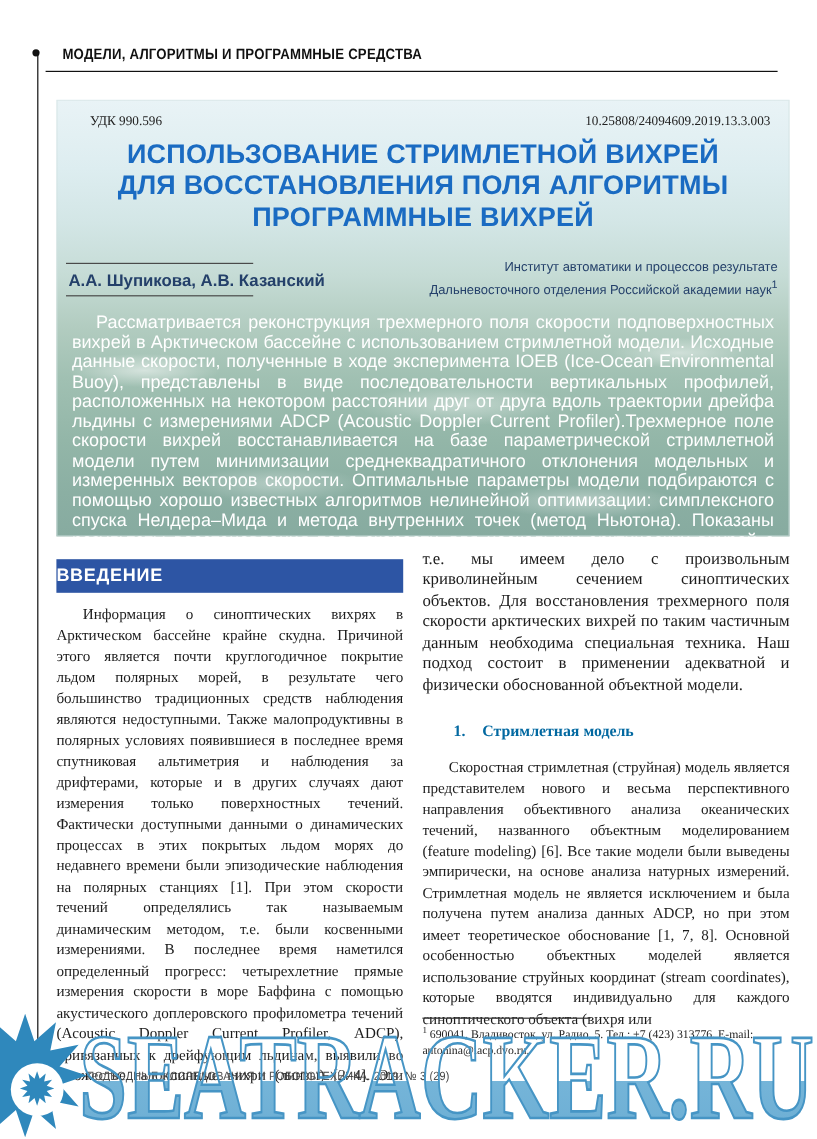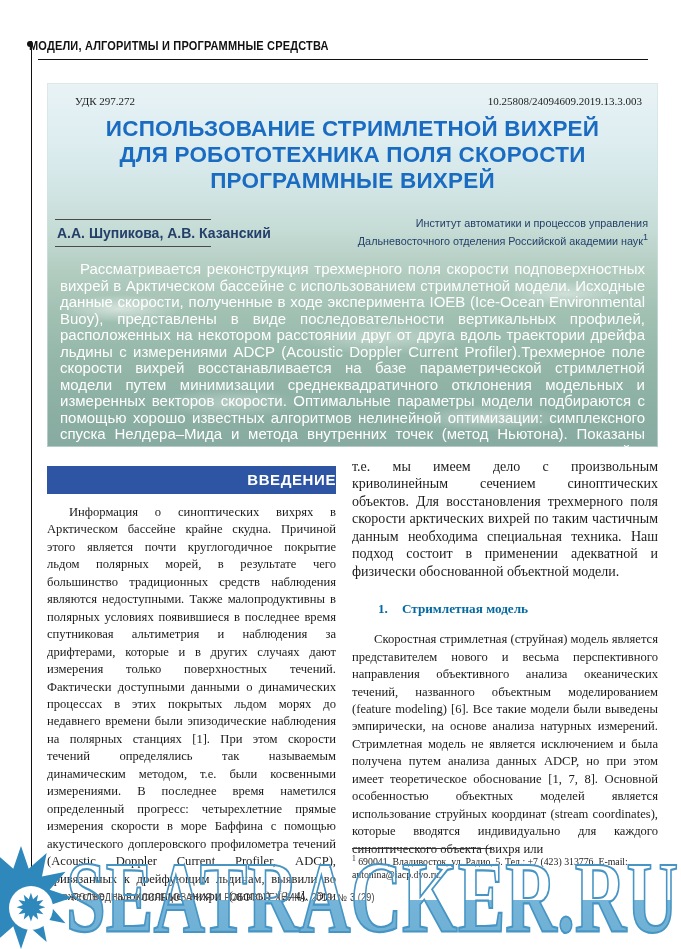--- a/index.html
+++ b/index.html
@@ -1,21 +1,21 @@
 <!DOCTYPE html>
 <html lang="ru"><head>
 <meta charset="utf-8">
 <style>
   html,body{margin:0;padding:0;background:#ffffff;}
   .page{
     position:relative; width:681px; height:949px; overflow:hidden;
     background:#ffffff; font-family:"Liberation Serif", serif; color:#1c1c1c;
   }
   
-  .topbar{position:absolute; left:29px; top:36px; width:620px;}
+  .topbar{position:absolute; left:52px; top:36px; width:620px;}
   .topbar .rubric{
     display:inline-block; font-family:"Liberation Sans", sans-serif;
     font-weight:bold; font-size:12.5px; letter-spacing:0.2px; color:#111;
     transform:scaleX(0.88); transform-origin:left center; white-space:nowrap;
   }
   .bullet{position:absolute; left:27px; top:41px; width:6px; height:6px; border-radius:50%; background:#111;}
   .top-rule{position:absolute; left:38px; top:59px; width:610px; height:0; border-top:1.6px solid #111;}
   .v-rule{position:absolute; left:31px; top:44px; width:0; height:840px; border-left:1.6px solid #111;}
 
   
@@ -53,21 +53,21 @@
   }
   .abstract{
     position:absolute; left:13px; top:178px; width:585px; margin:0;
     font-family:"Liberation Sans", sans-serif; font-size:15px; line-height:16.5px;
     color:#ffffff; text-align:justify; text-indent:20px;
   }
 
   
   .col-left{position:absolute; left:47px; top:466px; width:289px;}
   .intro-bar{
-    height:28px; background:#2d55a4; color:#ffffff; text-align:right;
+    height:28px; background:#2d55a4; color:#ffffff; text-align:left;
     font-family:"Liberation Sans", sans-serif; font-weight:bold; font-size:15px;
     line-height:28px; letter-spacing:0.6px;
   }
   .body-par{
     margin:10px 0 0 0; font-size:12.6px; line-height:17.45px; text-align:justify;
     text-indent:22px; color:#1c1c1c; max-height:403px; overflow:hidden;
   }
   .col-right{position:absolute; left:352px; top:458px; width:306px;}
   .cont-par{
     margin:0; font-size:14px; line-height:17.45px; text-align:justify; color:#1c1c1c;
@@ -113,32 +113,32 @@
 
   <span class="bullet"></span>
   <div class="topbar">
     <span class="rubric">МОДЕЛИ, АЛГОРИТМЫ И ПРОГРАММНЫЕ СРЕДСТВА</span>
   </div>
   <div class="top-rule"></div>
   <div class="v-rule"></div>
 
   <div class="hero">
     <div class="hero-meta">
-      <span class="udc">УДК 297.272</span>
+      <span class="udc">УДК 990.596</span>
       <span class="doi">10.25808/24094609.2019.13.3.003</span>
     </div>
     <h1 class="hero-title">
       <span>ИСПОЛЬЗОВАНИЕ СТРИМЛЕТНОЙ ВИХРЕЙ</span><br>
-      <span>ДЛЯ РОБОТОТЕХНИКА ПОЛЯ СКОРОСТИ</span><br>
+      <span>ДЛЯ ВОССТАНОВЛЕНИЯ ПОЛЯ АЛГОРИТМЫ</span><br>
       <span>ПРОГРАММНЫЕ ВИХРЕЙ</span>
     </h1>
     <div class="byline">
       <div class="authors">А.А. Шупикова, А.В. Казанский</div>
       <div class="affiliation">
-        <span>Институт автоматики и процессов управления</span><br>
+        <span>Институт автоматики и процессов результате</span><br>
         <span>Дальневосточного отделения Российской академии наук</span><sup>1</sup>
       </div>
     </div>
     <p class="abstract">Рассматривается реконструкция трехмерного поля скорости подповерхностных вихрей в Арктическом бассейне с использованием стримлетной модели. Исходные данные скорости, полученные в ходе эксперимента IOEB (Ice-Ocean Environmental Buoy), представлены в виде последовательности вертикальных профилей, расположенных на некотором расстоянии друг от друга вдоль траектории дрейфа льдины с измерениями ADCP (Acoustic Doppler Current Profiler).Трехмерное поле скорости вихрей восстанавливается на базе параметрической стримлетной модели путем минимизации среднеквадратичного отклонения модельных и измеренных векторов скорости. Оптимальные параметры модели подбираются с помощью хорошо известных алгоритмов нелинейной оптимизации: симплексного спуска Нелдера–Мида и метода внутренних точек (метод Ньютона). Показаны результаты восстановления поля скорости для нескольких арктических вихрей с помощью стримлетной модели и приведен сравнительный анализ результатов аппроксимации с доступными скоростными объектными моделями.</p>
   </div>
 
   <div class="col-left">
     <div class="intro-bar">ВВЕДЕНИЕ</div>
     <p class="body-par">Информация о синоптических вихрях в Арктическом бассейне крайне скудна. Причиной этого является почти круглогодичное покрытие льдом полярных морей, в результате чего большинство традиционных средств наблюдения являются недоступными. Также малопродуктивны в полярных условиях появившиеся в последнее время спутниковая альтиметрия и наблюдения за дрифтерами, которые и в других случаях дают измерения только поверхностных течений. Фактически доступными данными о динамических процессах в этих покрытых льдом морях до недавнего времени были эпизодические наблюдения на полярных станциях [1]. При этом скорости течений определялись так называемым динамическим методом, т.е. были косвенными измерениями. В последнее время наметился определенный прогресс: четырехлетние прямые измерения скорости в море Баффина с помощью акустического доплеровского профилометра течений (Acoustic Doppler Current Profiler, ADCP), привязанных к дрейфующим льдинам, выявили во множестве галоклинные вихри (линзы) [2–4]. Эти вихри подобны внутритермоклинным вихрям (meddies) в Средиземном море и восточной части Атлантического океана [5], однако их наблюдения распределены вдоль некоторой случайной траектории дрейфа,</p>
   </div>

